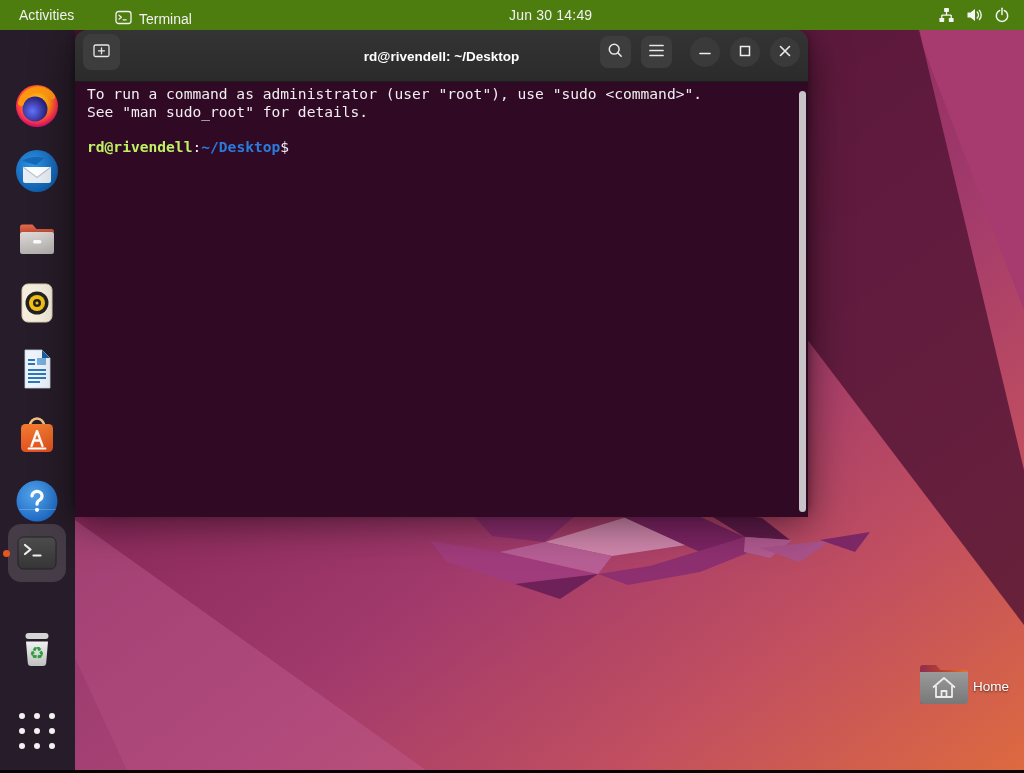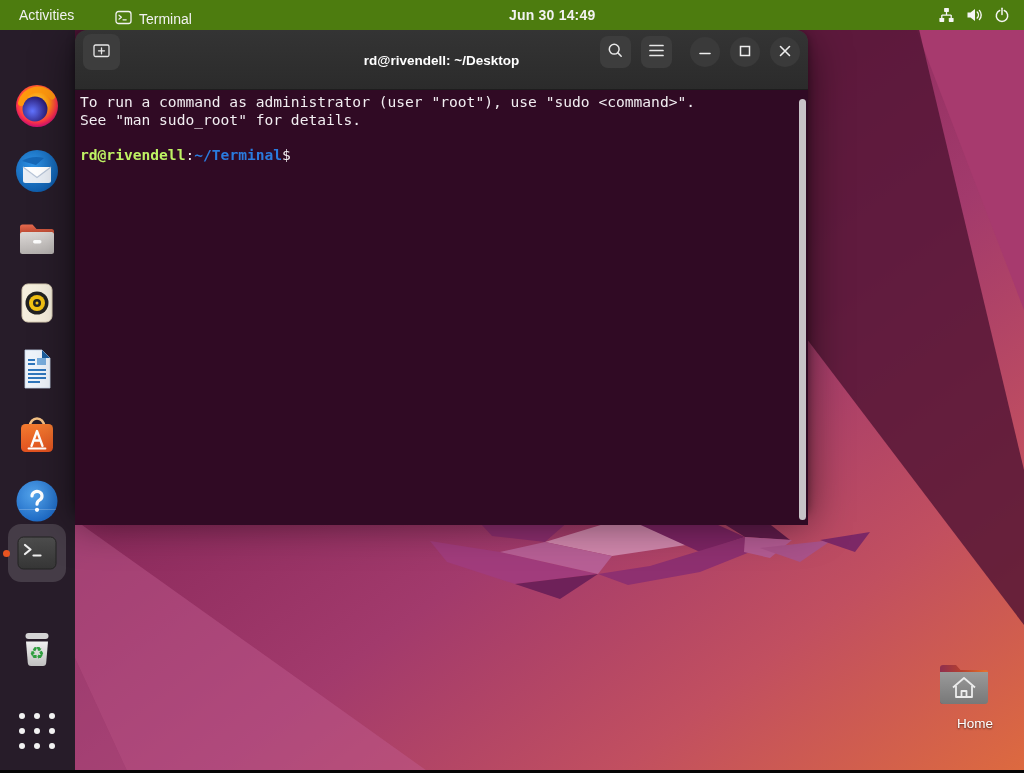--- a/index.html
+++ b/index.html
@@ -15,21 +15,21 @@
   .bottom-edge { position:absolute; left:0; bottom:0; width:1024px; height:3px; background:#050505; z-index:3; }
 
   
   .topbar {
     position:absolute; left:0; top:0; width:1024px; height:30px;
     background:#4d7c0f; color:#f2f2f2; z-index:10;
     display:flex; align-items:center; font-size:14px;
   }
   .activities { position:absolute; left:15px; top:0; height:30px; display:flex; align-items:center; padding:0 4px; cursor:pointer; }
   .appmenu { position:absolute; left:115px; top:0; height:38px; display:flex; align-items:center; gap:7px; cursor:pointer; }
-  .clock { position:absolute; left:509px; top:0; height:30px; display:flex; align-items:center; letter-spacing:.2px; cursor:pointer;font-weight:bold; }
+  .clock { position:absolute; left:509px; top:0; height:30px; display:flex; align-items:center; letter-spacing:.2px; cursor:pointer; }
   .sysicons { position:absolute; right:14px; top:0; height:30px; display:flex; align-items:center; gap:11px; cursor:pointer; }
   .sysicons svg { display:block; }
 
   
   .dock {
     position:absolute; left:0; top:30px; width:75px; height:740px;
     background:#271c29; z-index:5;
   }
   .dock-item { position:absolute; left:13px; width:48px; height:48px; cursor:pointer; }
   .dock-item svg { display:block; }
@@ -50,21 +50,21 @@
   }
   .app-grid i { width:6px; height:6px; border-radius:50%; background:#f2f2f2; }
 
   
   .window {
     position:absolute; left:75px; top:30px; width:733px; height:480px; z-index:6;
     border-radius:12px 12px 0 0;
     box-shadow:0 12px 40px rgba(0,0,0,.55), 0 2px 8px rgba(0,0,0,.4);
   }
   .titlebar {
-    position:relative; height:60px;
+    position:relative; height:52px;
     background:linear-gradient(#343434,#2b2b2b);
     border-bottom:1px solid #1d1d1d;
     border-radius:12px 12px 0 0;
     padding-left:19px;
   }
   .wtitle {
     position:absolute; left:50%; top:50%; transform:translate(-50%,-50%);
     color:#ffffff; font-size:13.5px; font-weight:bold; white-space:nowrap;
   }
   .sqbtn {
@@ -76,35 +76,35 @@
   .menubtn { left:566px; top:6px; width:31px; height:32px; }
   .circbtn {
     position:absolute; top:7px; width:30px; height:30px; border-radius:50%;
     background:#3a3a3a; display:flex; align-items:center; justify-content:center; cursor:pointer;
   }
   .minbtn { left:615px; } .maxbtn { left:655px; } .closebtn { left:695px; }
 
   .termbody {
     position:relative; height:435px; background:#300a24;
     font-family:"DejaVu Sans Mono", monospace; font-size:14.6px;
-    line-height:17.6px; color:#f2eef2; padding:3px 14px 0 5px;
+    line-height:17.6px; color:#f2eef2; padding:3px 14px 0 12px;
     cursor:text; overflow:hidden;
   }
   .blankline { height:17.6px; }
   .prompt-user { font-weight:bold; }
   .prompt-path { font-weight:bold; }
   .scrollbar {
     position:absolute; right:2px; top:9px; width:7px; height:421px;
     background:#c7c3c7; border-radius:4px; cursor:pointer;
   }
 
   
   .home-icon {
     position:absolute; left:915px; top:656px; width:78px; z-index:2;
-    display:flex; flex-direction:column; align-items:flex-end; cursor:pointer;
+    display:flex; flex-direction:row; align-items:center; cursor:pointer;
   }
   .home-label {
     margin-top:4px; color:#ffffff; font-size:13.5px;
     text-shadow:0 1px 2px rgba(0,0,0,.65);
   }
 </style>
 </head>
 <body>
 
 <div class="wallpaper">
@@ -395,21 +395,21 @@
         </svg>
       </span>
     </div>
   </div>
 
   <div class="termbody">
     <div>To run a command as administrator (user "root"), use "sudo &lt;command&gt;".</div>
     <div>See "man sudo_root" for details.</div>
     <div class="blankline"></div>
     <div>
-      <span class="prompt-user" style="color:#bef264">rd@rivendell</span><span>:</span><span class="prompt-path" style="color:#2a7bde">~/Terminal</span><span>$</span>
+      <span class="prompt-user" style="color:#bef264">rd@rivendell</span><span>:</span><span class="prompt-path" style="color:#2a7bde">~/Desktop</span><span>$</span>
     </div>
     <div class="scrollbar"></div>
   </div>
 </div>
 
 <div class="home-icon">
   <span>
     <svg width="58" height="52" viewBox="0 0 58 52">
       <defs>
         <linearGradient id="hfb" x1="0" y1="0" x2="0" y2="1">

